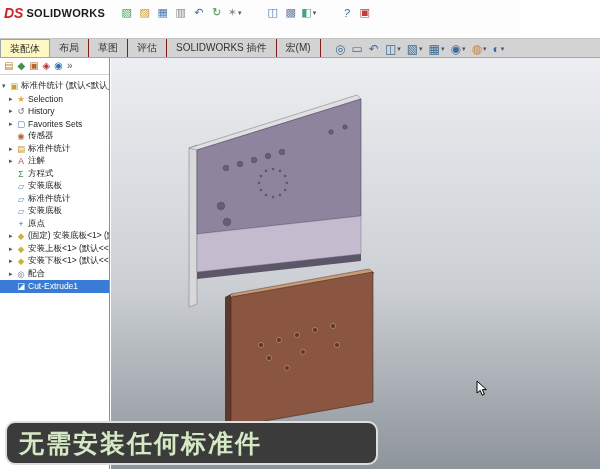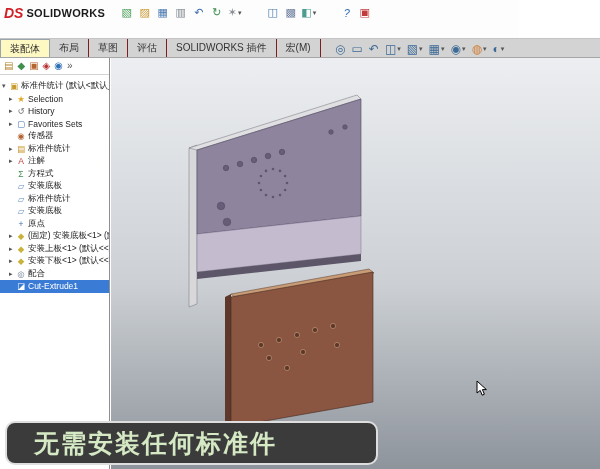--- a/index.html
+++ b/index.html
@@ -47,21 +47,21 @@
   .tree-row.selected .ticon{color:#fff}
 
   
   .viewport{position:absolute;left:111px;top:58px;width:489px;height:411px;
     background:linear-gradient(180deg,var(--vp_top,#eceef1) 0%,#ccd0d4 55%,var(--vp_bottom,#8e949c) 100%)}
   svg.model{position:absolute;left:0;top:0}
 
   
   .caption{position:absolute;left:5px;top:421px;width:373px;height:44px;z-index:40;
     background:var(--caption_bg,#3b3b3b);border:2px solid var(--caption_border,#dedede);
-    border-radius:10px;display:flex;align-items:center;padding-left:27px}
+    border-radius:10px;display:flex;align-items:center;padding-left:12px}
   .caption-text{font-size:25px;font-weight:bold;color:var(--caption_text,#d5e9c4);
     letter-spacing:2px;white-space:nowrap}
 
   .cursor{position:absolute;left:476px;top:380px;z-index:30}
 </style>
 </head>
 <body>
 
 <div class="app">
 

